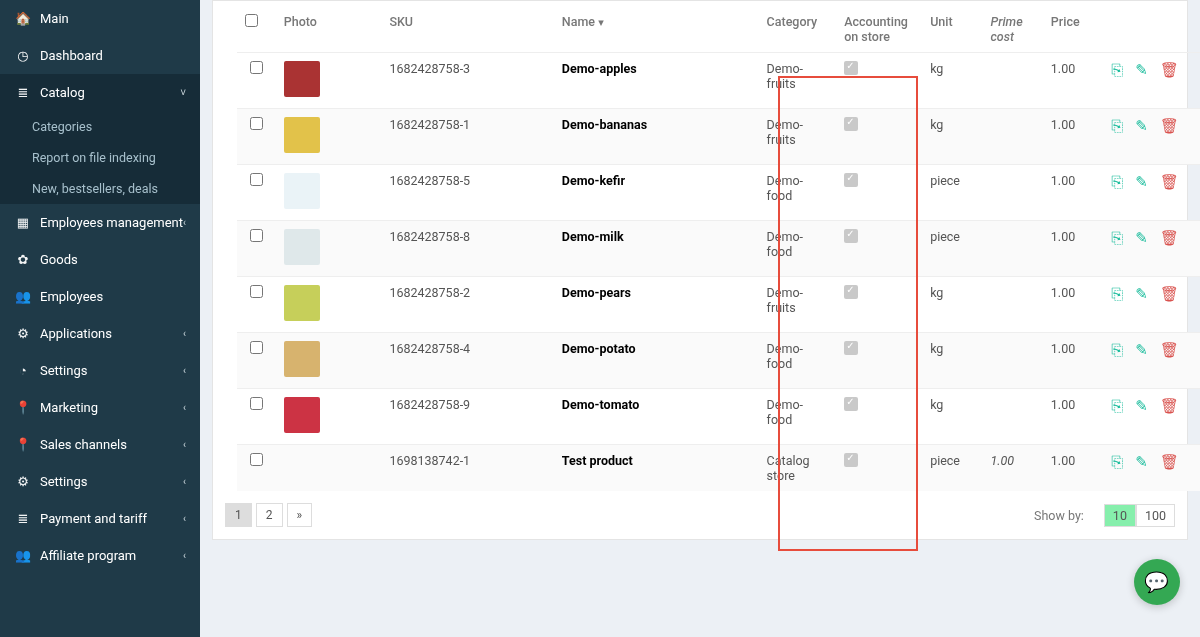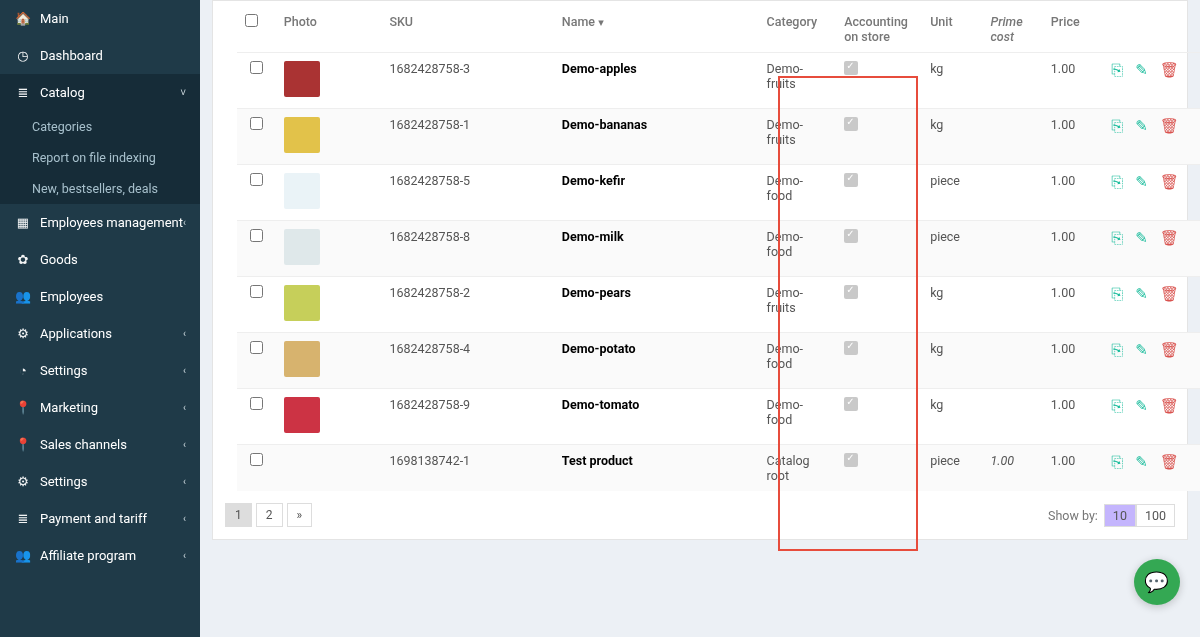--- a/index.html
+++ b/index.html
@@ -44,23 +44,23 @@
   .row-actions { display:flex; gap:12px; color:#1abc9c; font-size:15px; }
   .row-actions span { cursor:pointer; }
   .trash { color:#d9534f !important; }
 
   .red-box { position:absolute; border:2px solid #e74c3c; top:75px; left:565px; width:140px; height:475px; pointer-events:none; }
 
   .pager-row { display:flex; align-items:center; padding:12px; }
   .pager { display:flex; gap:4px; }
   .pager .pg { border:1px solid #ddd; background:#fff; padding:4px 9px; font-size:12px; cursor:pointer; color:#555; }
   .pager .pg.active { background:#ddd; }
-  .showby { margin-left:auto; display:flex; align-items:flex-end; gap:6px; font-size:12.5px; color:#777; }
+  .showby { margin-left:auto; display:flex; align-items:flex-end; gap:20px; font-size:12.5px; color:#777; }
   .showby .opt { border:1px solid #ddd; background:#fff; padding:3px 8px; color:#555; cursor:pointer; }
-  .showby .opt.active { background:#c4b5fd; }
+  .showby .opt.active { background:#86efac; }
 
   .chat-fab { position:fixed; left: calc(1200px - 66px); top: calc(637px - 78px); width:46px; height:46px; border-radius:50%; background:#34a853; color:#fff; display:flex; align-items:center; justify-content:center; font-size:20px; box-shadow:0 2px 8px rgba(0,0,0,.2); cursor:pointer; }
 
   input[type=checkbox]{ width:13px; height:13px; }
   .sort-caret { font-size:11px; }
 </style>
 </head>
 <body>
 
 <div class="app">
@@ -277,21 +277,21 @@
                     <span>✎</span>
                     <span class="trash">🗑</span>
                   </div>
                 </td>
               </tr>
               <tr>
                 <td class="chk"><input type="checkbox" style=""></td>
                 <td class="photo"></td>
                 <td class="sku">1698138742-1</td>
                 <td class="name"><a class="name-link">Test product</a></td>
-                <td class="cat">Catalog root</td>
+                <td class="cat">Catalog store</td>
                 <td class="acc"><span class="acc-check"></span></td>
                 <td class="unit">piece</td>
                 <td class="prime">1.00</td>
                 <td class="price">1.00</td>
                 <td class="actions">
                   <div class="row-actions">
                     <span>⎘</span>
                     <span>✎</span>
                     <span class="trash">🗑</span>
                   </div>

